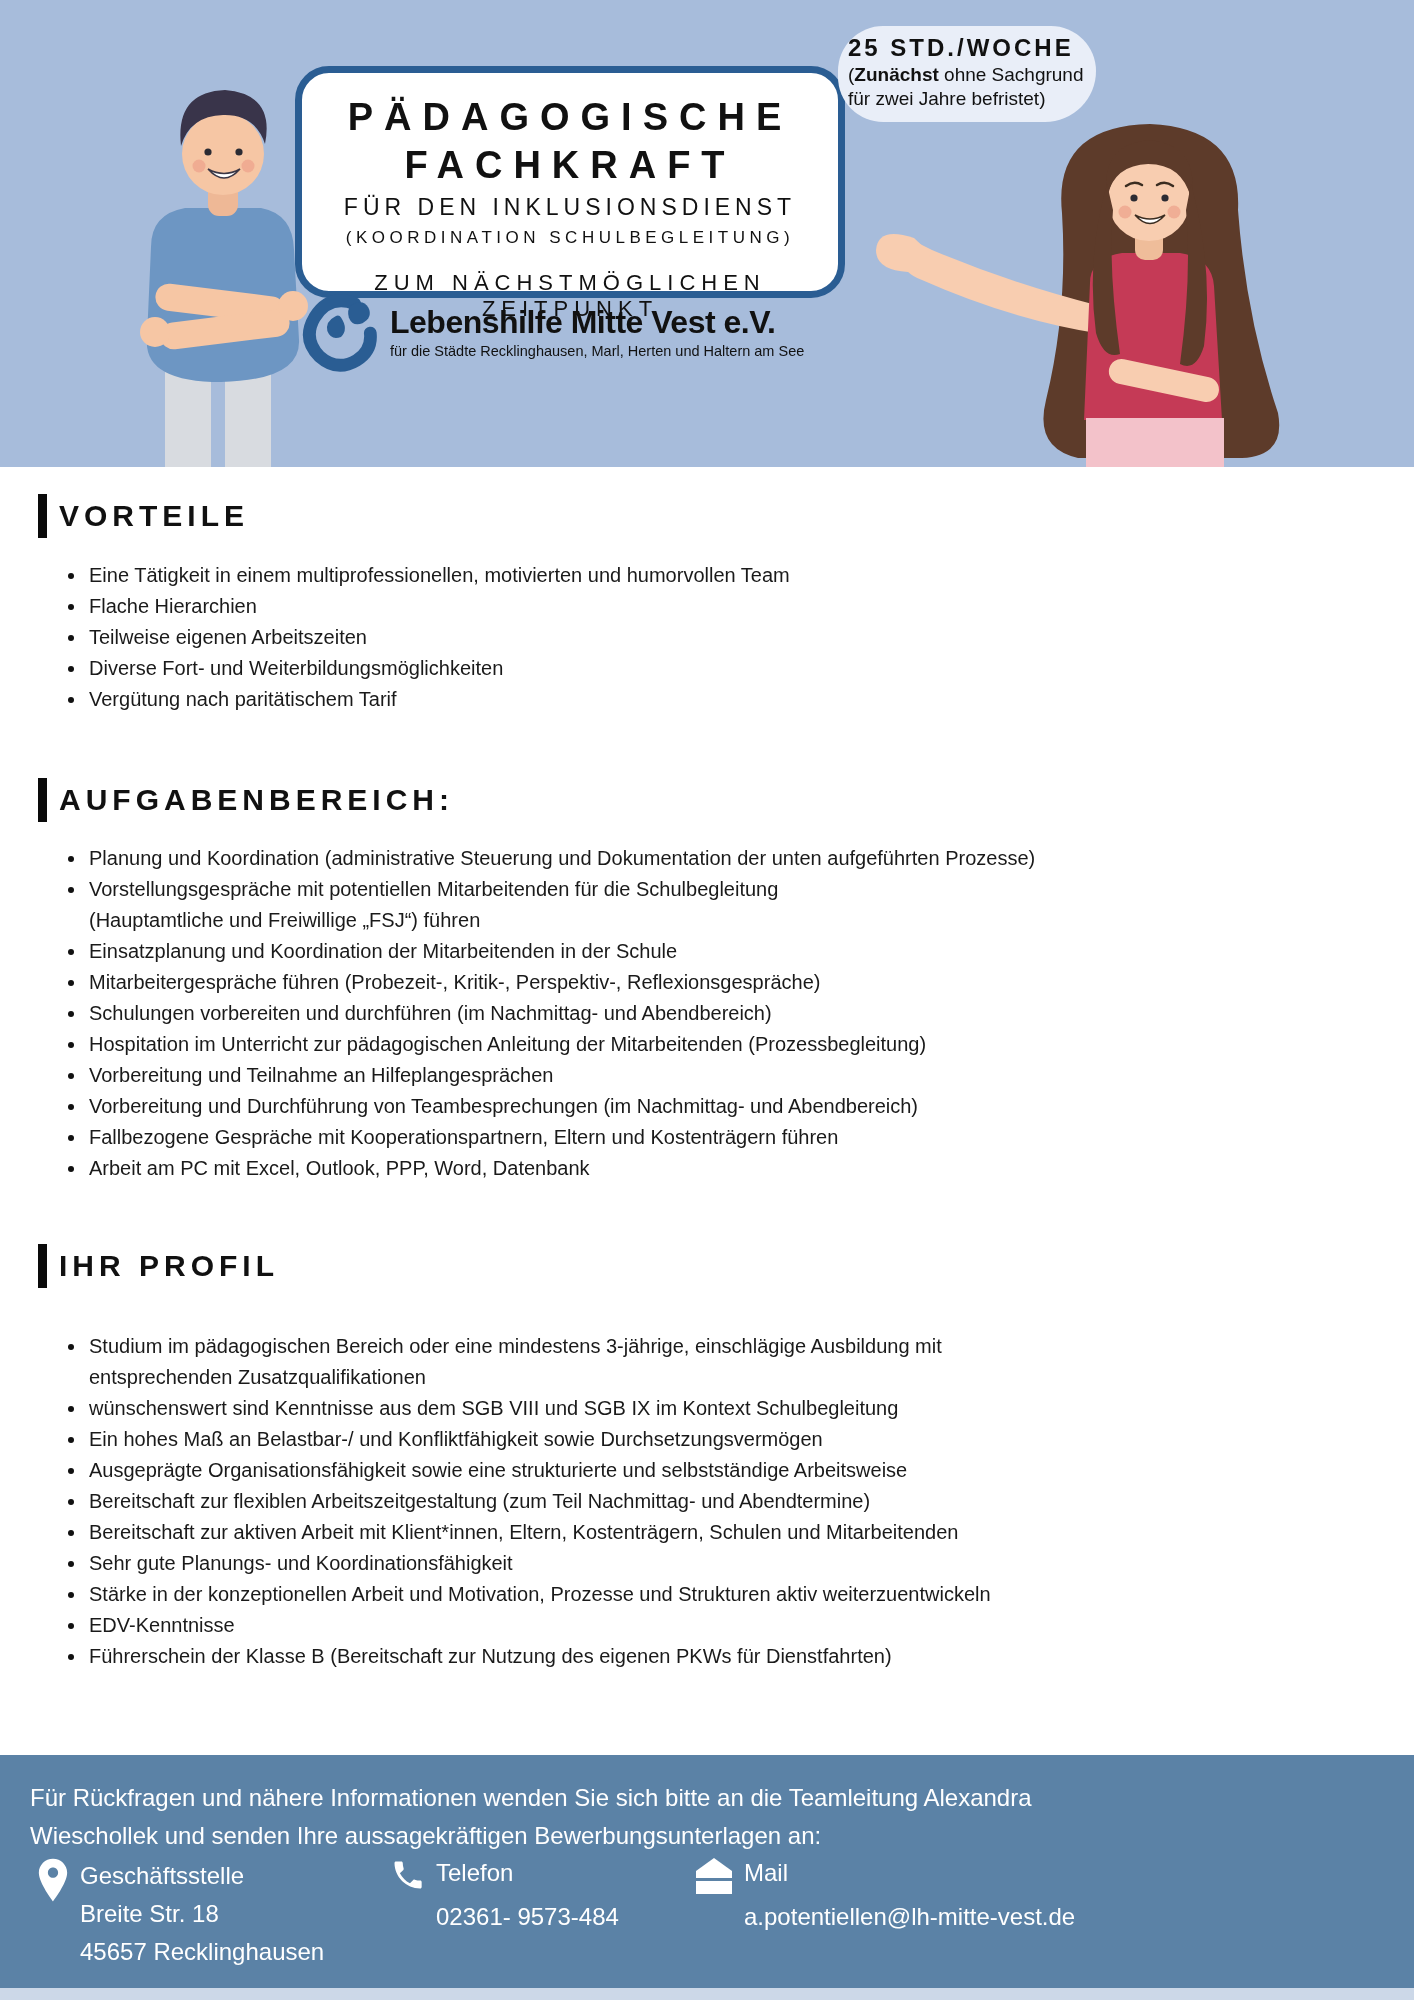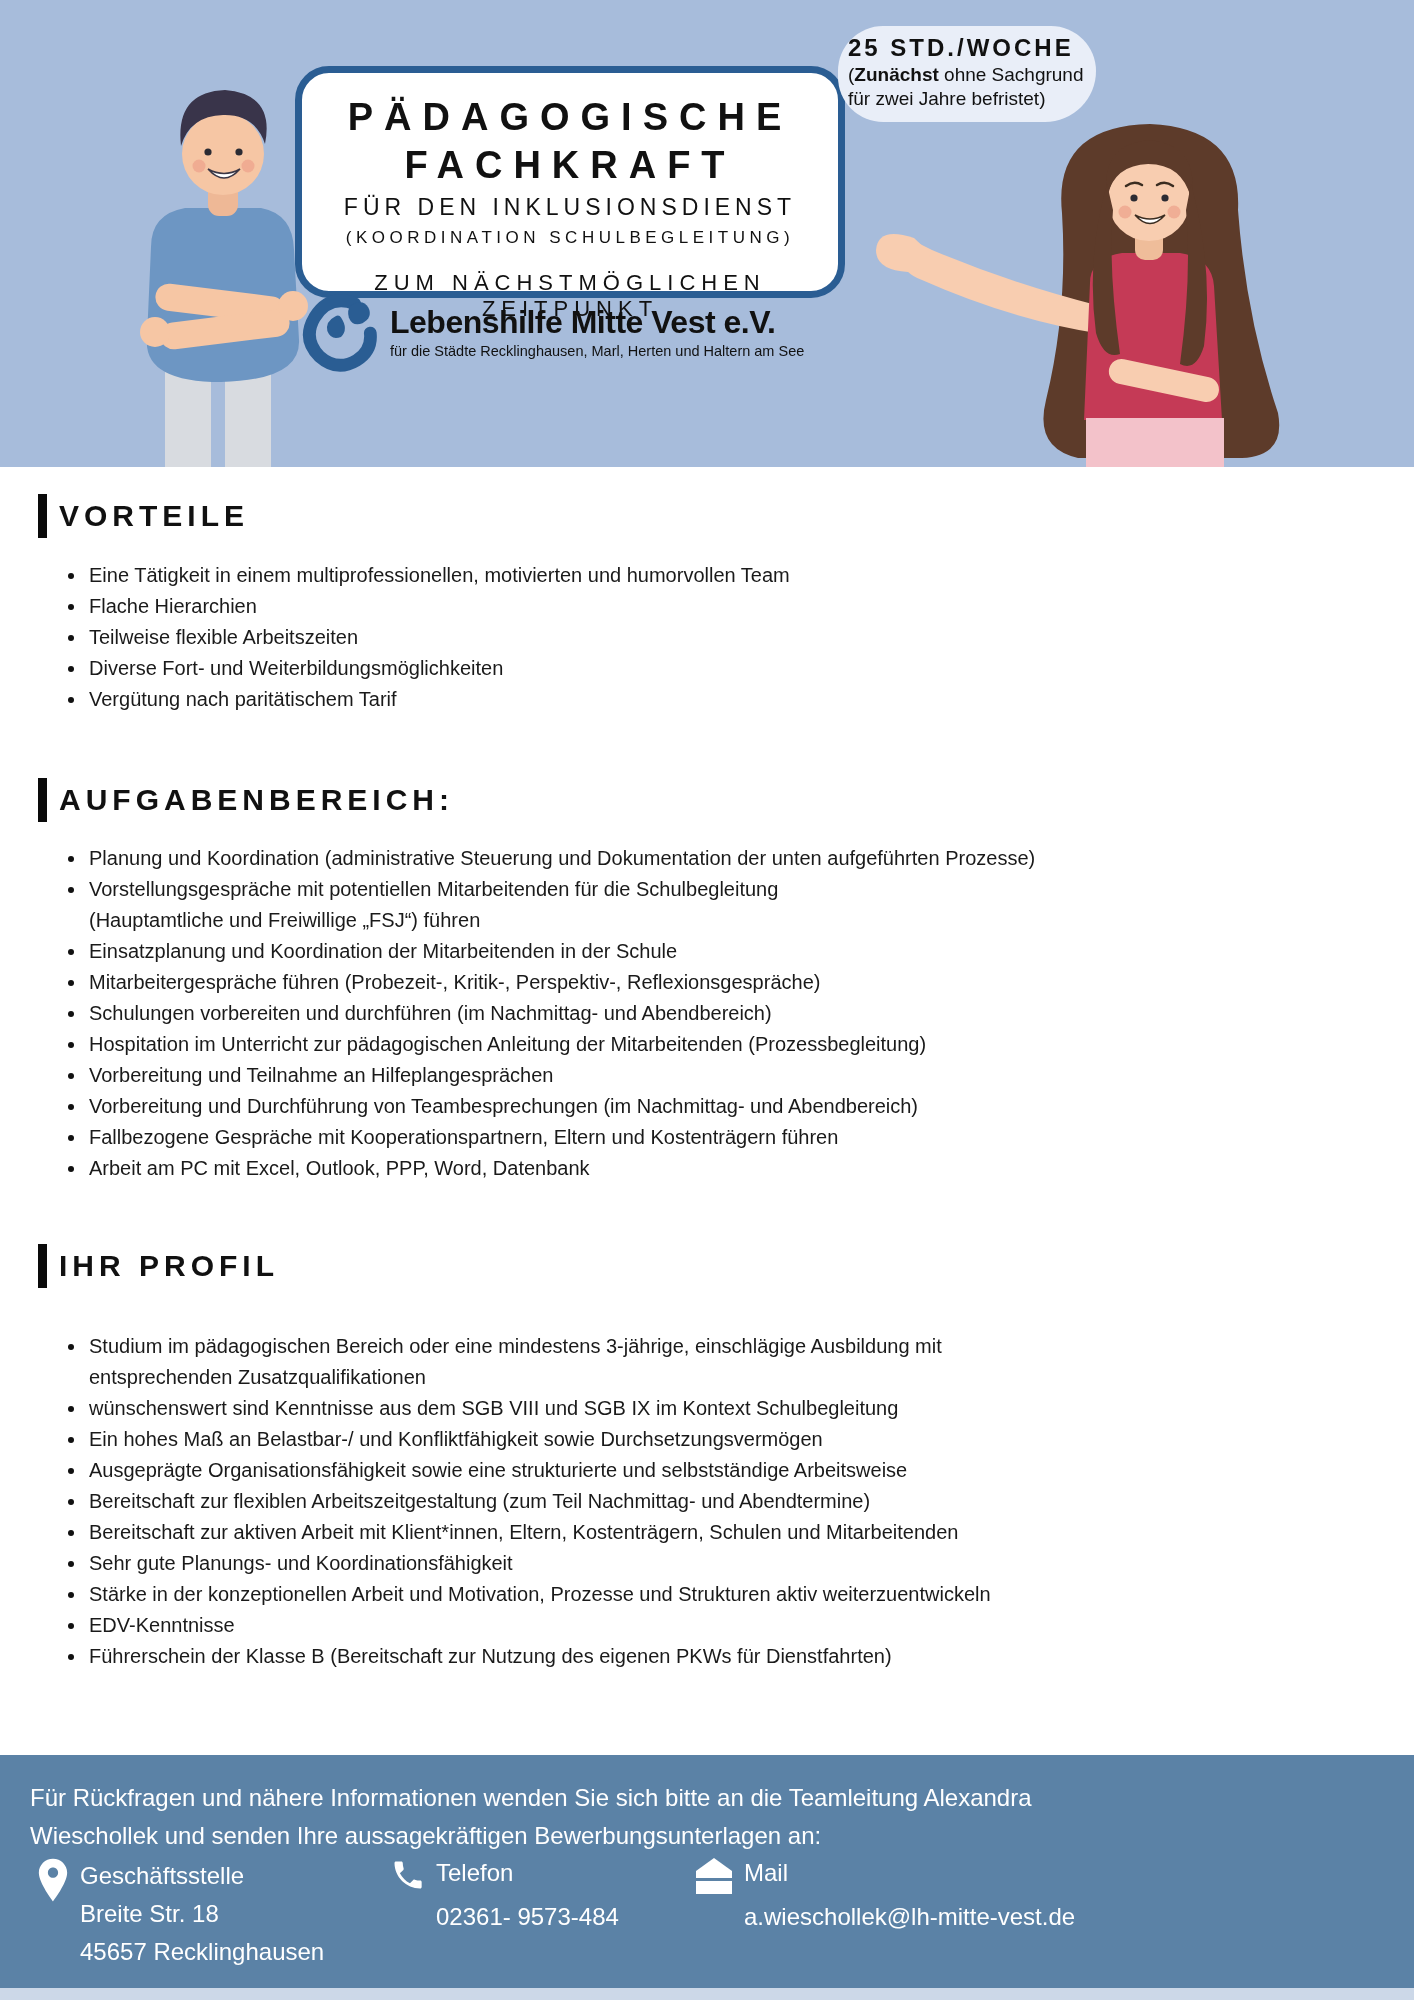--- a/index.html
+++ b/index.html
@@ -167,21 +167,21 @@
     </div>
   </div>
 
   <div class="section-heading h-vorteile">
     <span class="bar"></span>
     <span>VORTEILE</span>
   </div>
   <ul class="bullets ul-1">
       <li>Eine Tätigkeit in einem multiprofessionellen, motivierten und humorvollen Team</li>
       <li>Flache Hierarchien</li>
-      <li>Teilweise flexible Arbeitszeiten</li>
+      <li>Teilweise eigenen Arbeitszeiten</li>
       <li>Diverse Fort- und Weiterbildungsmöglichkeiten</li>
       <li>Vergütung nach paritätischem Tarif</li>
     </ul>
 
   <div class="section-heading h-aufgaben">
     <span class="bar"></span>
     <span>AUFGABENBEREICH:</span>
   </div>
   <ul class="bullets ul-2">
       <li>Planung und Koordination (administrative Steuerung und Dokumentation der unten aufgeführten Prozesse)</li>
@@ -240,19 +240,19 @@
       </div>
     </div>
 
     <div class="contact-col contact-mail">
       <svg class="contact-icon" width="40" height="38" viewBox="0 0 40 38" aria-hidden="true">
         <path d="M20 1 38 14 38 21 2 21 2 14 Z" fill="#ffffff"></path>
         <rect x="2" y="24" width="36" height="13" fill="#ffffff"></rect>
       </svg>
       <div>
         <div class="contact-label">Mail</div>
-        <div class="contact-value">a.wieschollek@lh-mitte-vest.de</div>
+        <div class="contact-value">a.potentiellen@lh-mitte-vest.de</div>
       </div>
     </div>
   </div>
 
   <div class="bottom-strip"></div>
 </div>
 
 </body></html>

